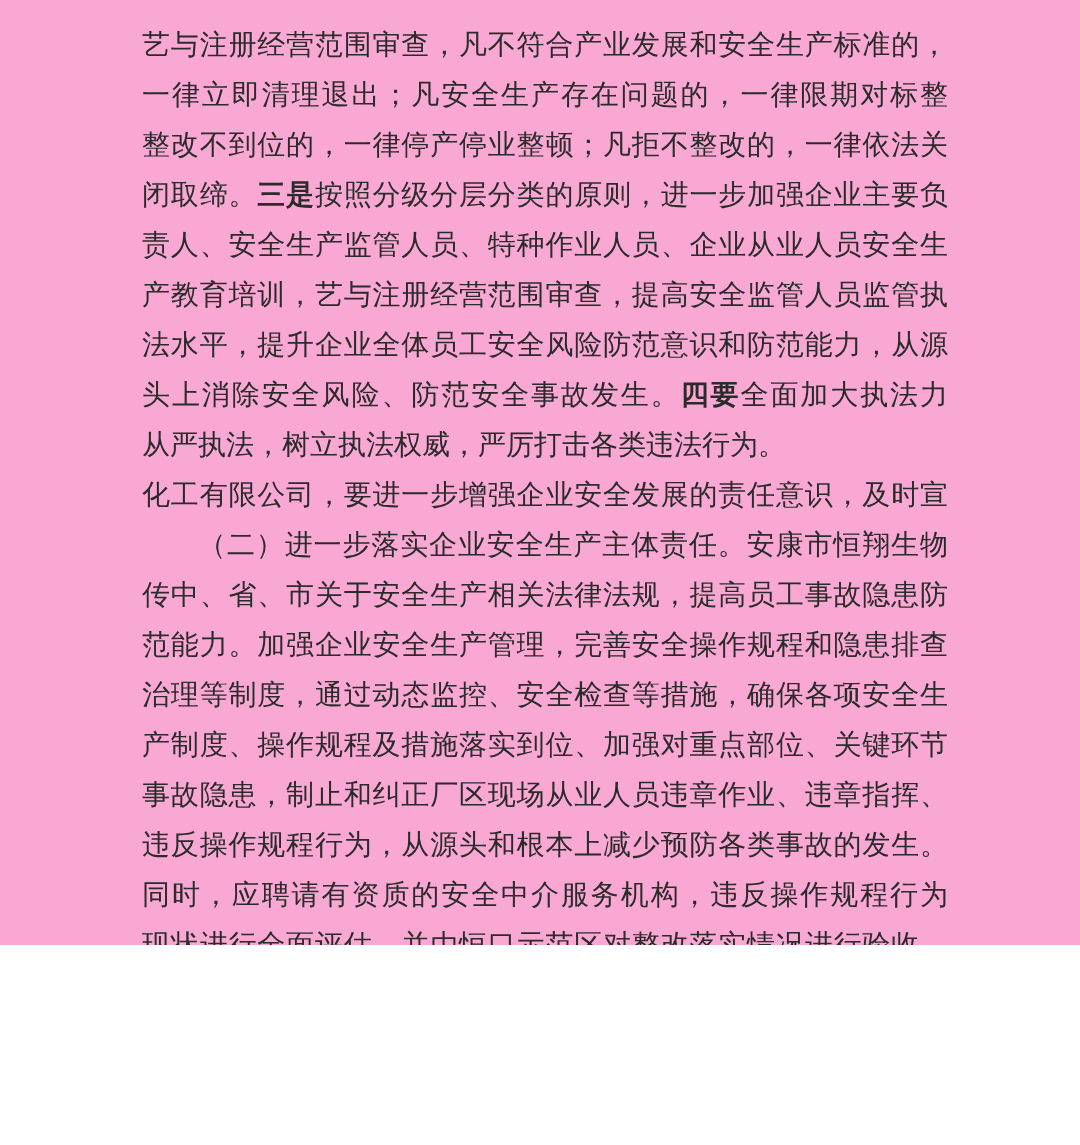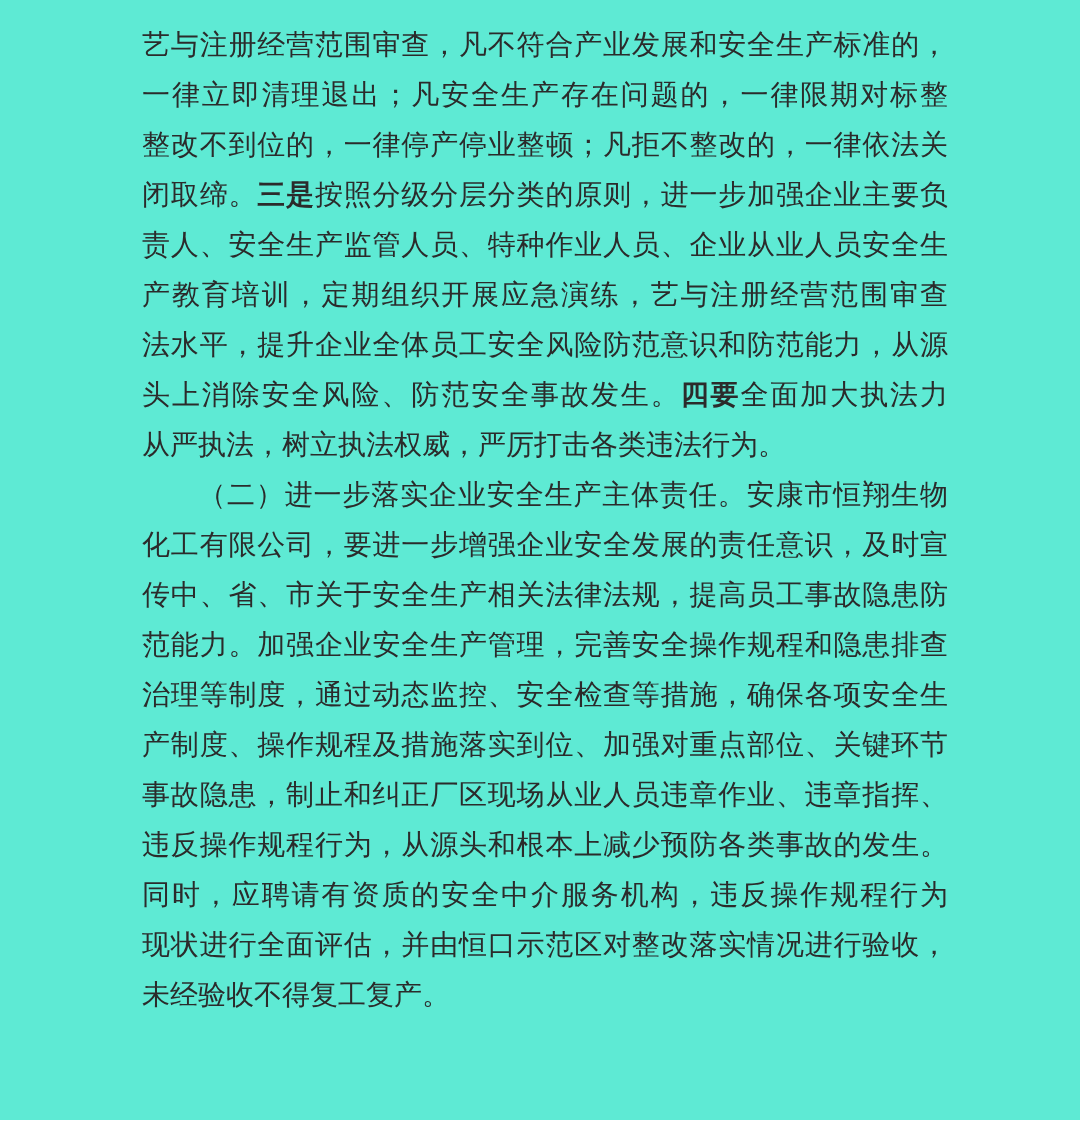--- a/index.html
+++ b/index.html
@@ -3,22 +3,22 @@
 <meta charset="utf-8">
 <style>
   html, body {
     margin: 0;
     padding: 0;
     background: #ffffff;
   }
   .page {
     position: relative;
     width: 1080px;
-    height: 1120px;
-    background: #5eead4;
+    height: 945px;
+    background: #f9a8d4;
     overflow: hidden;
   }
   .text-block {
     box-sizing: border-box;
     width: 100%;
     height: 100%;
     padding: 20px 132px 0 142px;
     font-family: "Liberation Serif", "DejaVu Serif", serif;
     font-size: 28px;
     line-height: 50px;
@@ -50,26 +50,26 @@
 </head>
 <body>
 
 <div class="page">
   <div class="text-block" id="doc-body">
       <div class="line"><span class="seg">艺与注册经营范围审查，凡不符合产业发展和安全生产标准的，</span></div>
       <div class="line"><span class="seg">一律立即清理退出；凡安全生产存在问题的，一律限期对标整改；</span></div>
       <div class="line"><span class="seg">整改不到位的，一律停产停业整顿；凡拒不整改的，一律依法关</span></div>
       <div class="line"><span class="seg">闭取缔。</span><span class="seg bold">三是</span><span class="seg">按照分级分层分类的原则，进一步加强企业主要负</span></div>
       <div class="line"><span class="seg">责人、安全生产监管人员、特种作业人员、企业从业人员安全生</span></div>
-      <div class="line"><span class="seg">产教育培训，定期组织开展应急演练，艺与注册经营范围审查</span></div>
+      <div class="line"><span class="seg">产教育培训，艺与注册经营范围审查，提高安全监管人员监管执</span></div>
       <div class="line"><span class="seg">法水平，提升企业全体员工安全风险防范意识和防范能力，从源</span></div>
       <div class="line"><span class="seg">头上消除安全风险、防范安全事故发生。</span><span class="seg bold">四要</span><span class="seg">全面加大执法力度，</span></div>
       <div class="line para-end"><span class="seg">从严执法，树立执法权威，严厉打击各类违法行为。</span></div>
+      <div class="line"><span class="seg">化工有限公司，要进一步增强企业安全发展的责任意识，及时宣</span></div>
       <div class="line indent"><span class="seg">（二）进一步落实企业安全生产主体责任。安康市恒翔生物</span></div>
-      <div class="line"><span class="seg">化工有限公司，要进一步增强企业安全发展的责任意识，及时宣</span></div>
       <div class="line"><span class="seg">传中、省、市关于安全生产相关法律法规，提高员工事故隐患防</span></div>
       <div class="line"><span class="seg">范能力。加强企业安全生产管理，完善安全操作规程和隐患排查</span></div>
       <div class="line"><span class="seg">治理等制度，通过动态监控、安全检查等措施，确保各项安全生</span></div>
       <div class="line"><span class="seg">产制度、操作规程及措施落实到位、加强对重点部位、关键环节</span></div>
       <div class="line"><span class="seg">事故隐患，制止和纠正厂区现场从业人员违章作业、违章指挥、</span></div>
       <div class="line"><span class="seg">违反操作规程行为，从源头和根本上减少预防各类事故的发生。</span></div>
       <div class="line"><span class="seg">同时，应聘请有资质的安全中介服务机构，违反操作规程行为</span></div>
       <div class="line"><span class="seg">现状进行全面评估，并由恒口示范区对整改落实情况进行验收，</span></div>
       <div class="line para-end"><span class="seg">未经验收不得复工复产。</span></div>
     </div>

